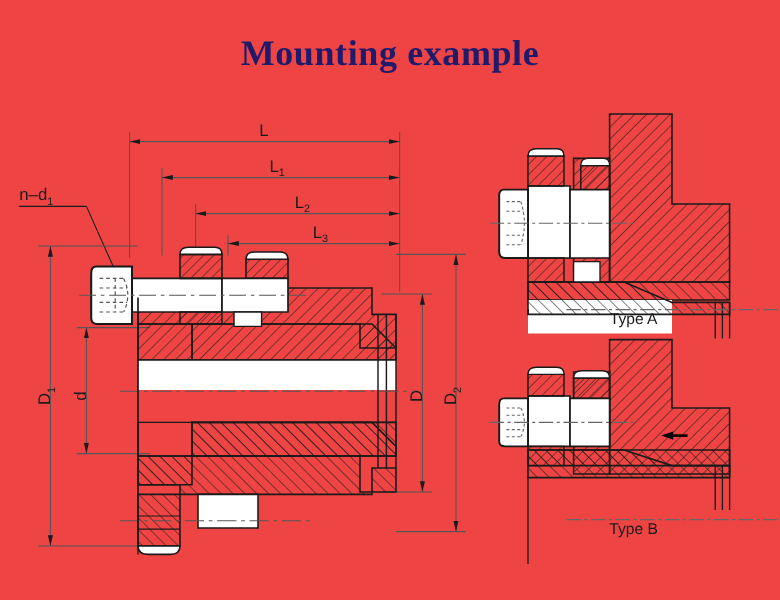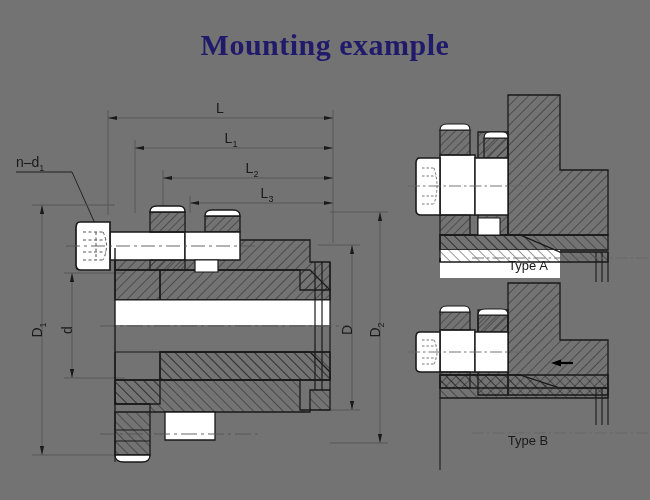--- a/index.html
+++ b/index.html
@@ -1,18 +1,18 @@
 <!DOCTYPE html>
 <html><head>
 <meta charset="utf-8">
 <style>
   html,body{margin:0;padding:0;background:#ffffff;}
   body{width:650px;height:500px;overflow:hidden;
        font-family:"Liberation Sans",sans-serif;}
-  #root{position:relative;width:650px;height:500px;background:#737373;}
+  #root{position:relative;width:650px;height:500px;background:#ef4444;}
   #title{
     position:absolute;left:0;top:28px;width:650px;text-align:center;
     font-family:"Liberation Serif",serif;
     font-size:30px;font-weight:bold;color:#201a6b;
     letter-spacing:0.5px;
   }
   svg{position:absolute;left:0;top:0;}
   .lbl{font-family:"Liberation Sans",sans-serif;font-size:14px;fill:#1a1a1a;}
   .lbl-sm{font-family:"Liberation Sans",sans-serif;font-size:13px;fill:#1a1a1a;}
   .sub{font-size:9px;}

